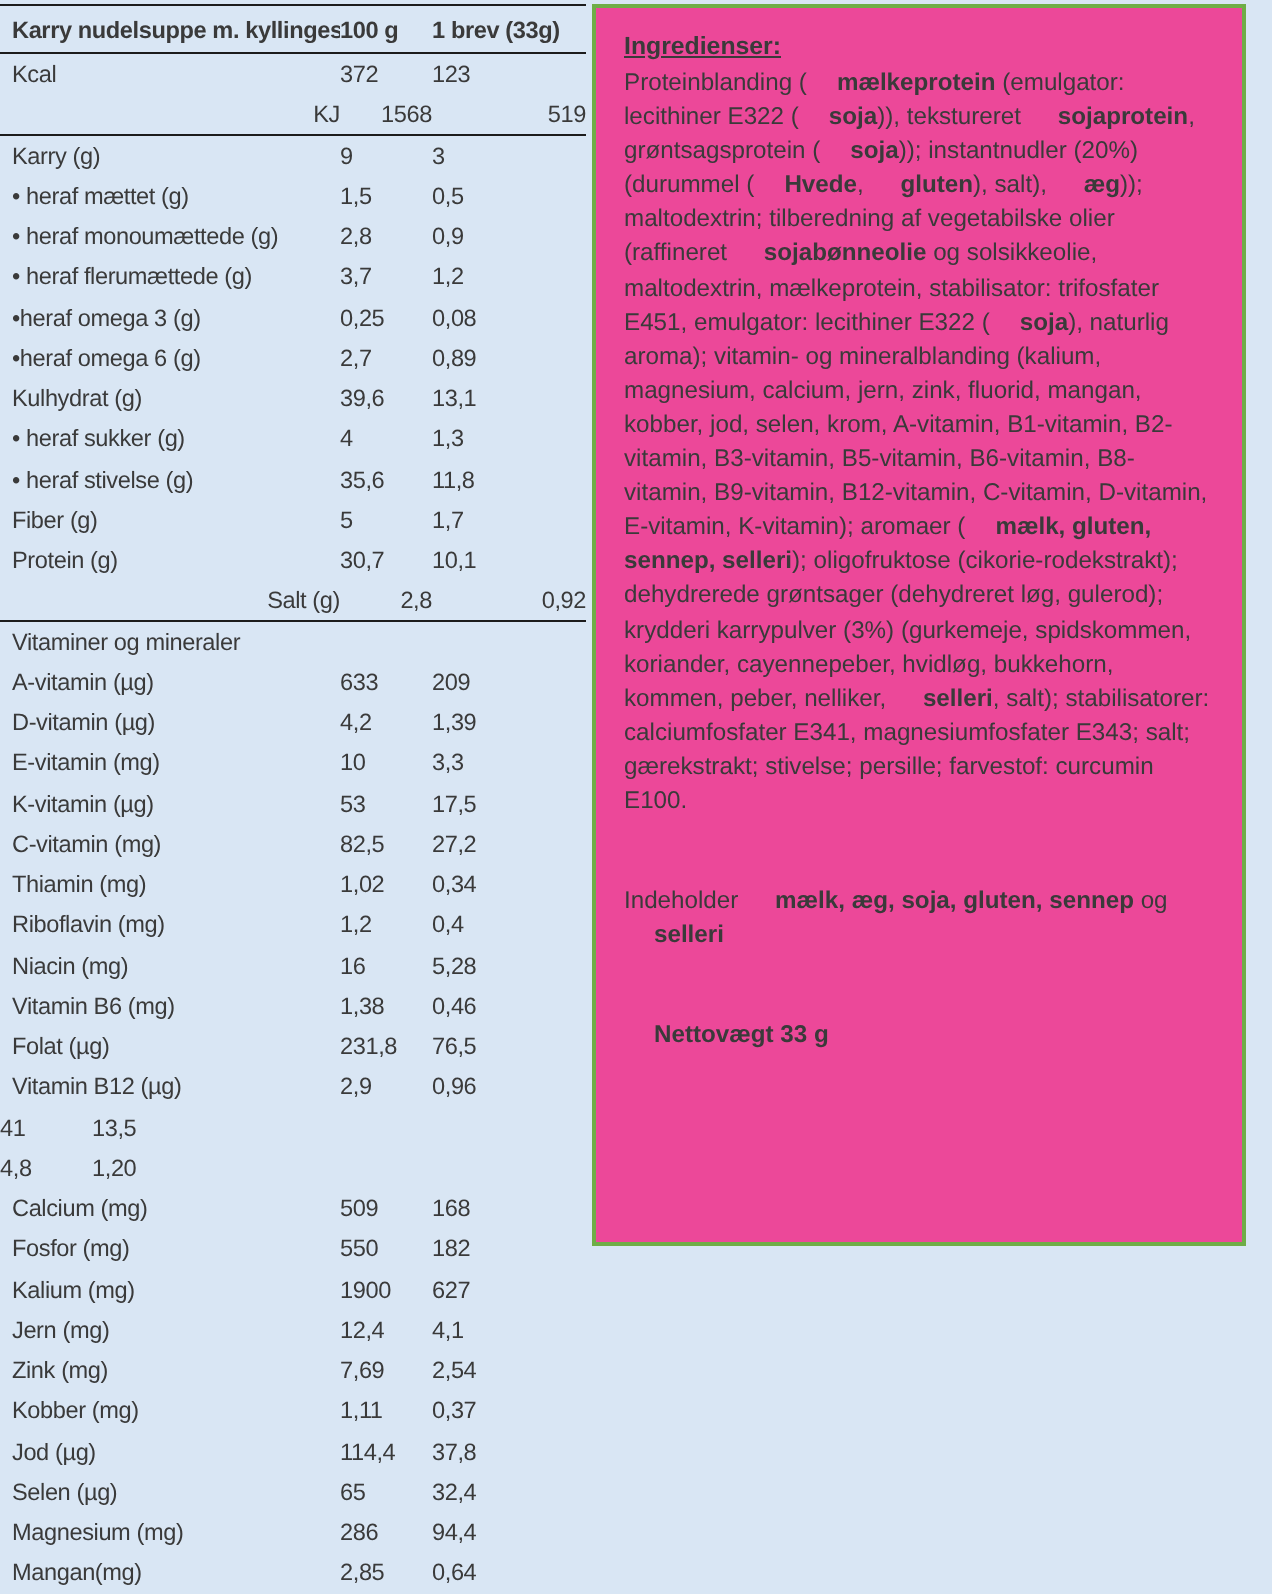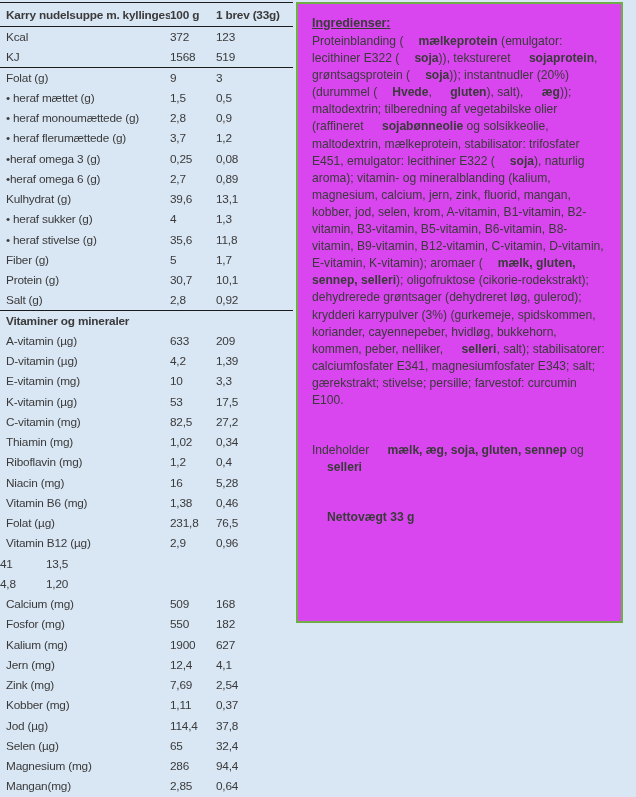--- a/index.html
+++ b/index.html
@@ -33,22 +33,22 @@
     border-bottom: 1.5px solid #1c1c1c;
     font-weight: bold;
     box-sizing: border-box;
   }
   .nt-row {
     height: 20.26px;
     display: flex;
     align-items: center;
     box-sizing: border-box;
   }
-  .nt-row.line-below { border-bottom: 1.5px solid #1c1c1c; }
-  .nt-row.section { font-weight: bold; }
+  .nt-row.line-below { border-bottom: 1.5px solid #1c1c1c; text-align: right; }
+  .nt-row.section { font-weight: normal; }
   .c-label {
     width: 170px;
     padding-left: 6px;
     box-sizing: border-box;
     white-space: nowrap;
     overflow: hidden;
     flex: 0 0 auto;
   }
   .c-val  { width: 46px; flex: 0 0 auto; white-space: nowrap; }
   .c-val2 { flex: 1 1 auto; white-space: nowrap; }
@@ -56,21 +56,21 @@
 
   
   .ingredients-box {
     position: absolute;
     left: 296px;
     top: 2px;
     width: 327px;
     height: 621px;
     box-sizing: border-box;
     border: 2px solid var(--accent-green, #6fad47);
-    background: #d946ef;
+    background: #ec4899;
     padding: 12px 12px 12px 14px;
     overflow: hidden;
   }
   .ing-title {
     font-weight: bold;
     text-decoration: underline;
     font-size: 12.4px;
     margin: 0 0 3px 0;
   }
   .ing-text {
@@ -94,21 +94,21 @@
         <div class="c-label">Kcal</div>
         <div class="c-val">372</div>
         <div class="c-val2">123</div>
       </div>
       <div class="nt-row line-below">
         <div class="c-label">KJ</div>
         <div class="c-val">1568</div>
         <div class="c-val2">519</div>
       </div>
       <div class="nt-row">
-        <div class="c-label">Folat (g)</div>
+        <div class="c-label">Karry (g)</div>
         <div class="c-val">9</div>
         <div class="c-val2">3</div>
       </div>
       <div class="nt-row">
         <div class="c-label">• heraf mættet (g)</div>
         <div class="c-val">1,5</div>
         <div class="c-val2">0,5</div>
       </div>
       <div class="nt-row">
         <div class="c-label">• heraf monoumættede (g)</div>

